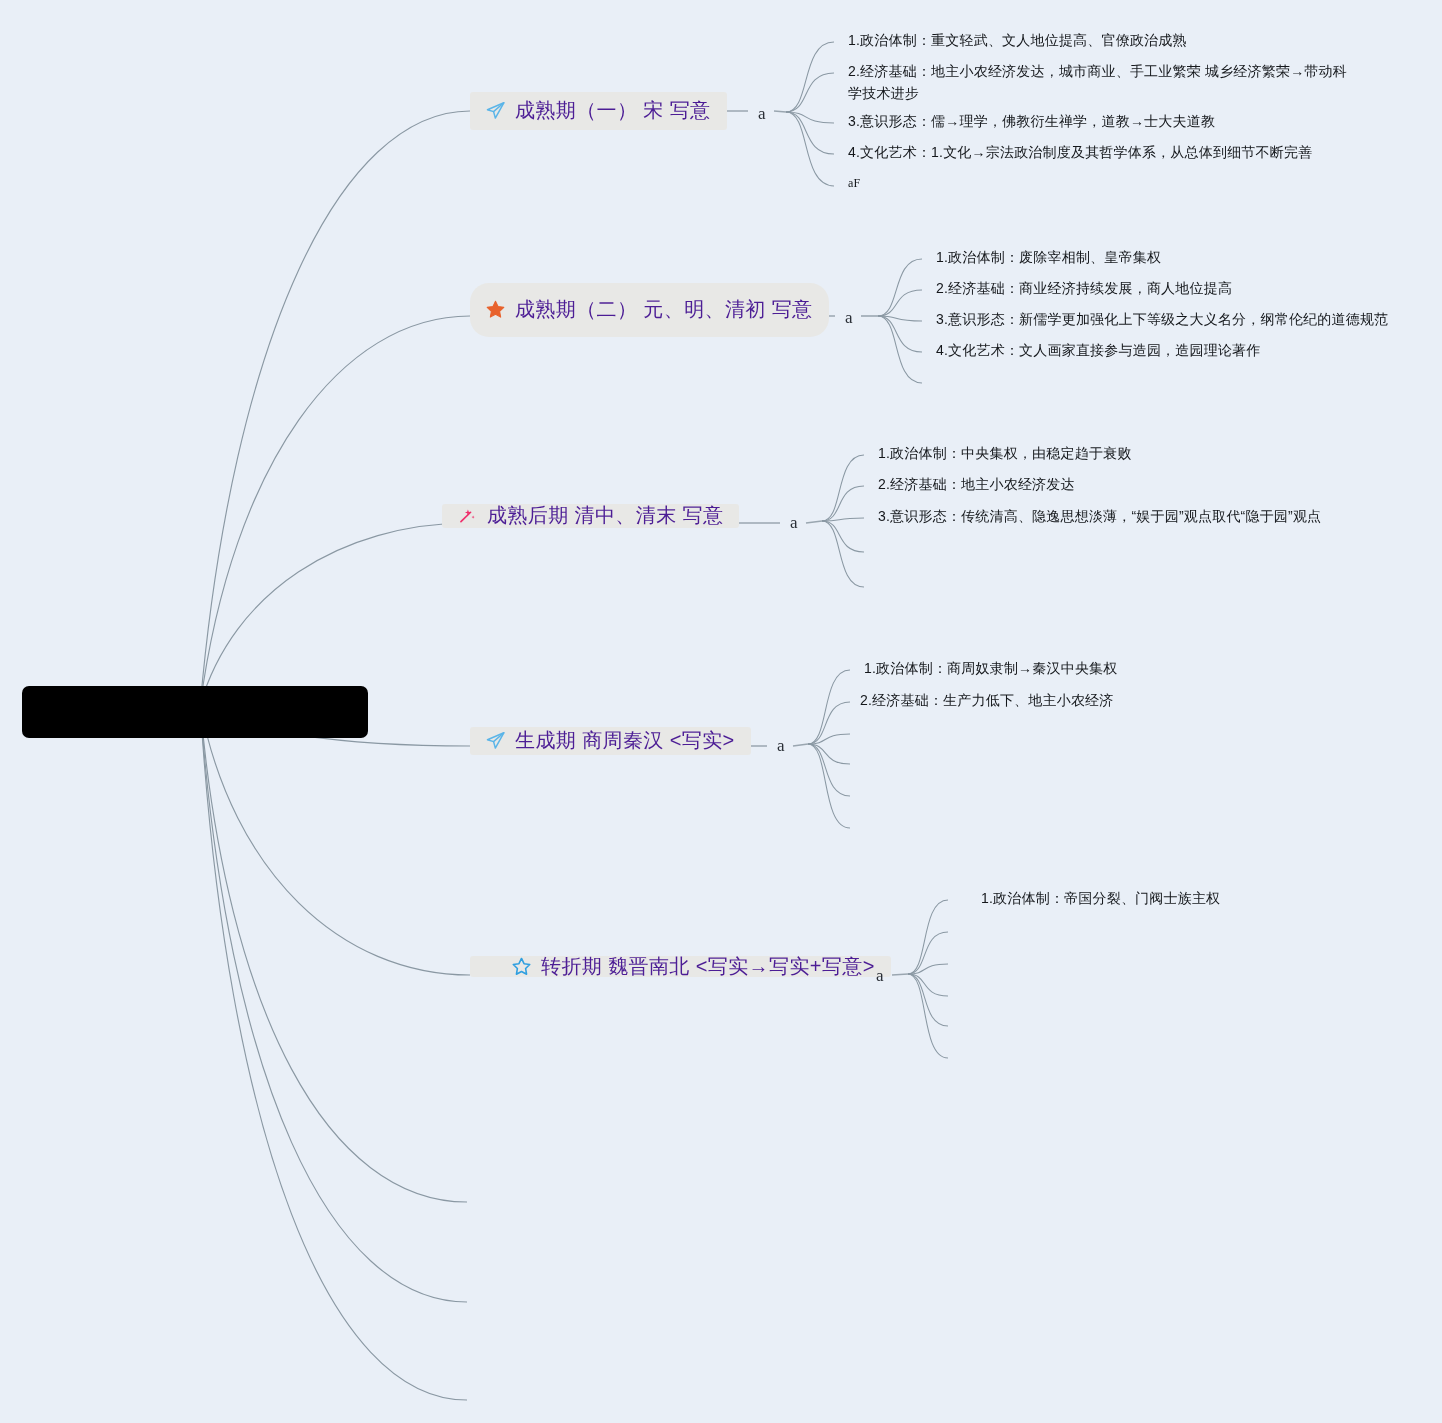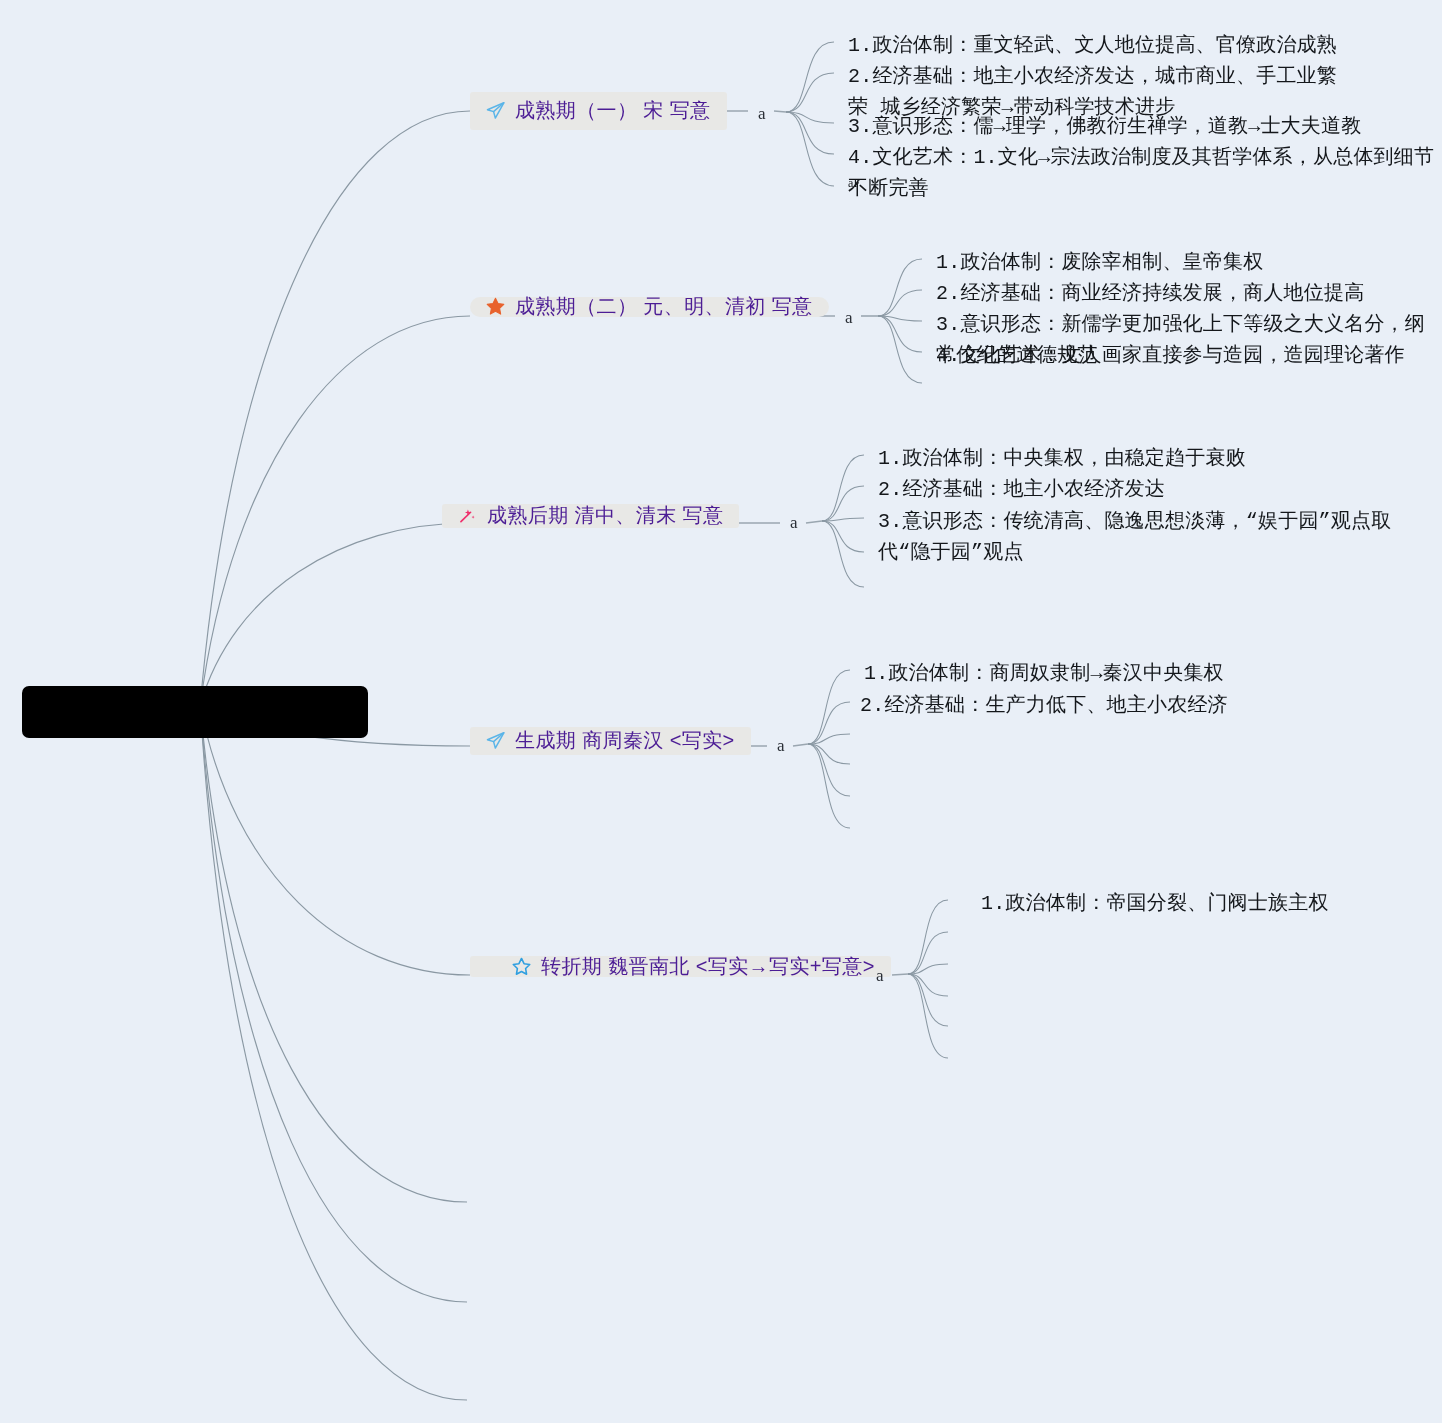--- a/index.html
+++ b/index.html
@@ -77,26 +77,25 @@
     position: absolute;
     font-family: "Liberation Serif", "DejaVu Serif", serif;
     font-size: 17px;
     color: #2a2f36;
     line-height: 1;
   }
 
   
   .leaf {
     position: absolute;
-    font-size: 20px;
+    font-size: 14px;
     line-height: 1.55;
     color: #14171b;
     letter-spacing: 0.2px;
     white-space: pre-wrap;
-    font-family: Liberation Mono, monospace;
   }
   .leaf.serif-small {
     font-family: "Liberation Serif", "DejaVu Serif", serif;
     font-size: 12px;
   }
 </style>
 </head>
 <body>
 
 <div id="canvas">
@@ -161,21 +160,21 @@
           </svg>
         </span>
         <span class="topic-label">成熟期（一） 宋 写意</span>
       </div>
       <div class="mid-a" style="left: 758px; top: 105px;">a</div>
       <div class="leaf" style="left: 848px; top: 30px; max-width: 560px;">1.政治体制：重文轻武、文人地位提高、官僚政治成熟</div>
       <div class="leaf" style="left: 848px; top: 61px; max-width: 500px;">2.经济基础：地主小农经济发达，城市商业、手工业繁荣 城乡经济繁荣→带动科学技术进步</div>
       <div class="leaf" style="left: 848px; top: 111px; max-width: 560px;">3.意识形态：儒→理学，佛教衍生禅学，道教→士大夫道教</div>
       <div class="leaf" style="left: 848px; top: 142px; max-width: 620px;">4.文化艺术：1.文化→宗法政治制度及其哲学体系，从总体到细节不断完善</div>
       <div class="leaf serif-small" style="left: 848px; top: 174px; max-width: 60px;">aF</div>
-      <div class="topic" style="left: 470px; top: 297px; min-width: 318px; height: 20px; border-radius: 19px;">
+      <div class="topic" style="left: 470px; top: 283px; min-width: 318px; height: 54px; border-radius: 19px;">
         <span class="ic">
           <svg width="21" height="21" viewBox="0 0 24 24" fill="#e8622c" stroke="#e8622c" stroke-width="1.2" stroke-linejoin="round">
             <path d="M12 2.6l2.9 6.0 6.6.9-4.8 4.6 1.2 6.6-5.9-3.2-5.9 3.2 1.2-6.6-4.8-4.6 6.6-.9z"></path>
           </svg>
         </span>
         <span class="topic-label">成熟期（二） 元、明、清初 写意</span>
       </div>
       <div class="mid-a" style="left: 845px; top: 309px;">a</div>
       <div class="leaf" style="left: 936px; top: 247px; max-width: 400px;">1.政治体制：废除宰相制、皇帝集权</div>
       <div class="leaf" style="left: 936px; top: 278px; max-width: 460px;">2.经济基础：商业经济持续发展，商人地位提高</div>

